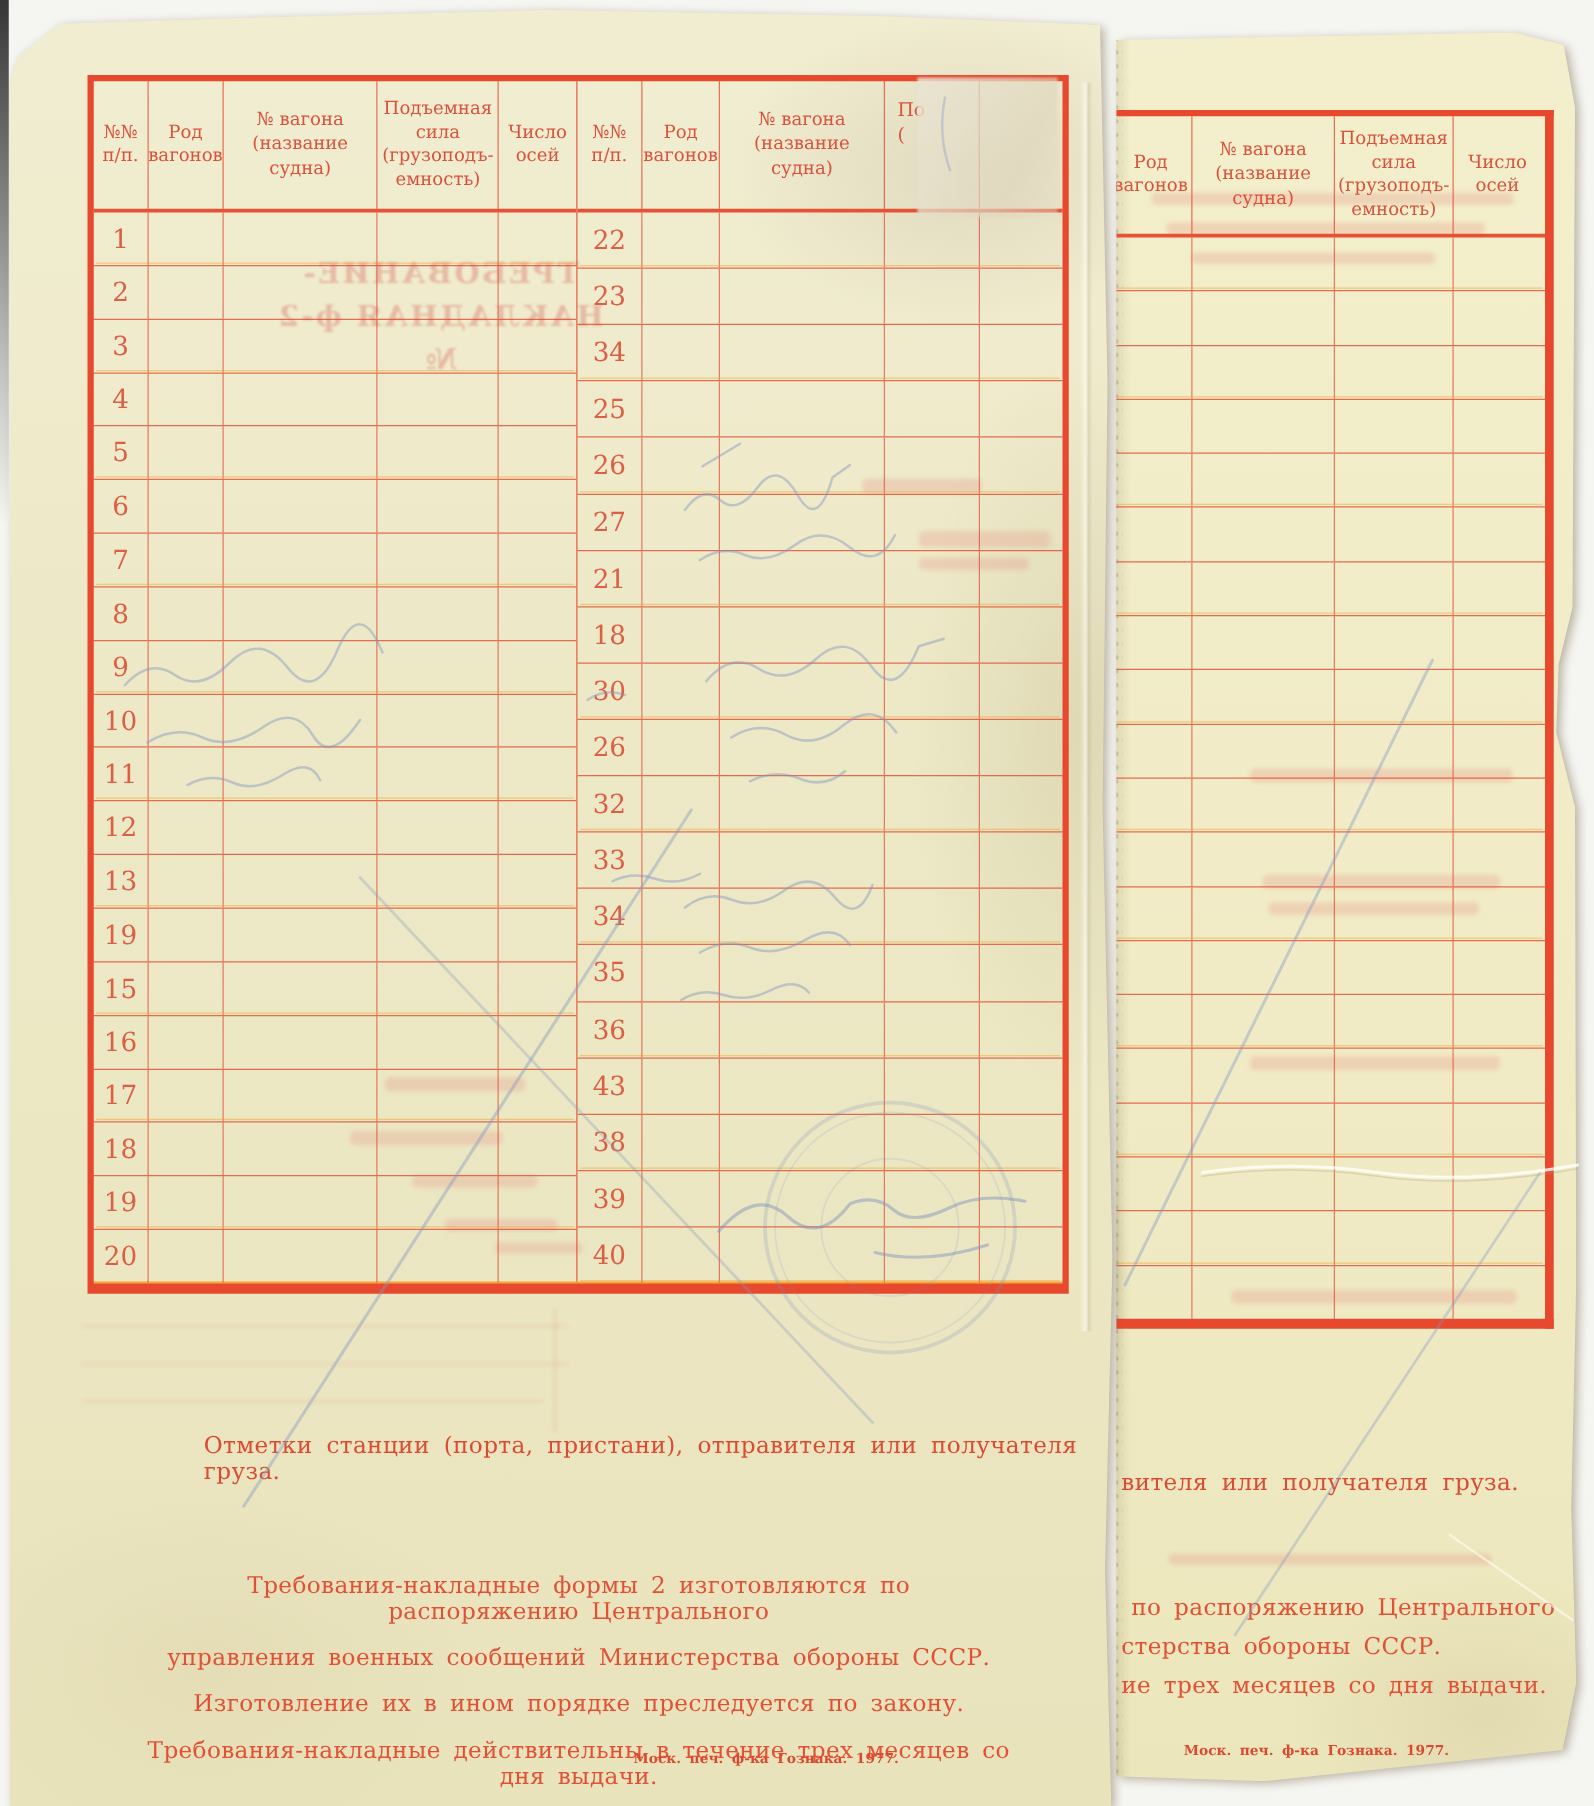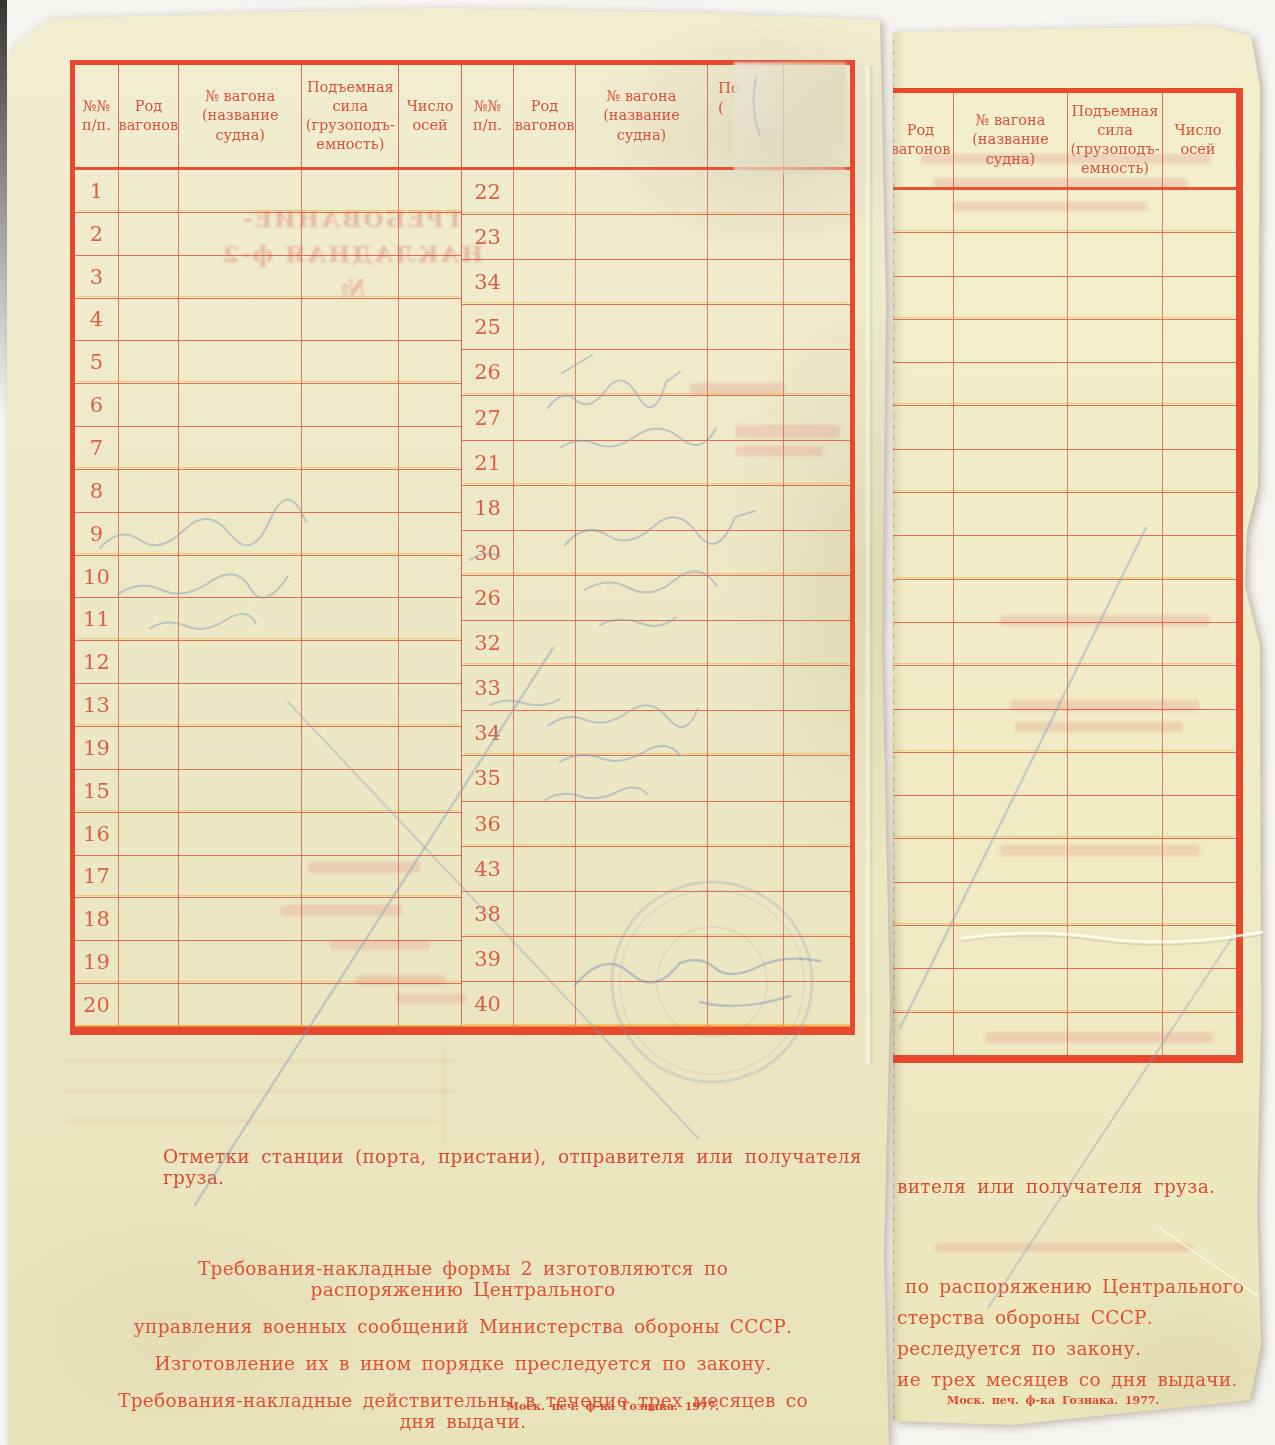--- a/index.html
+++ b/index.html
@@ -587,21 +587,20 @@
             <div class="tcell" style="width: 95px;"></div>
             <div class="tcell" style="width: 70px;"></div>
           </div>
         </div>
   </div>
 
   <div class="marks" id="marks-right">вителя или получателя груза.</div>
   <div class="notice" id="notice-right">
     <div class="nline" style="padding-left:8px;">по распоряжению Центрального</div>
     <div class="nline">стерства обороны СССР.</div>
-    <div class="nline">реследуется по закону.</div>
     <div class="nline">ие трех месяцев со дня выдачи.</div>
   </div>
   <div class="imprint" id="imprint-right">Моск. печ. ф-ка Гознака. 1977.</div>
 </div>
 </div>
 
 <svg id="ink" width="1275" height="1445" viewBox="0 0 1275 1445">
   <g fill="none" stroke-linecap="round">
 
     <path d="M195 1205 L553 648" stroke="rgba(130,152,194,.42)" stroke-width="2.5"></path>

